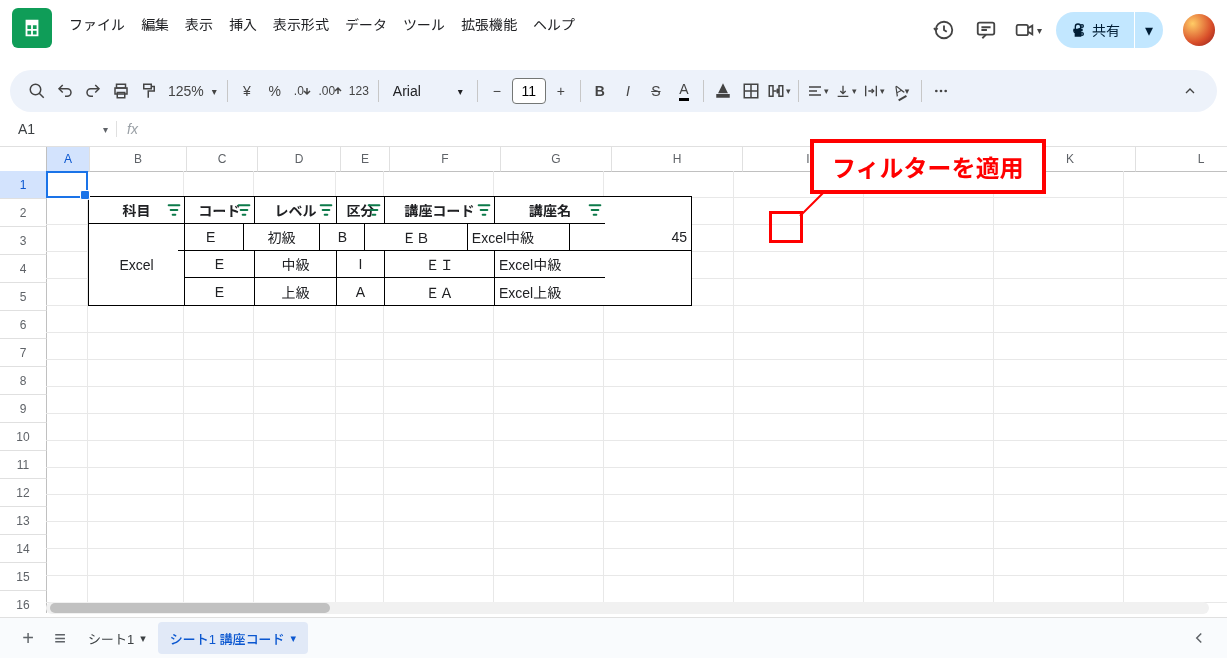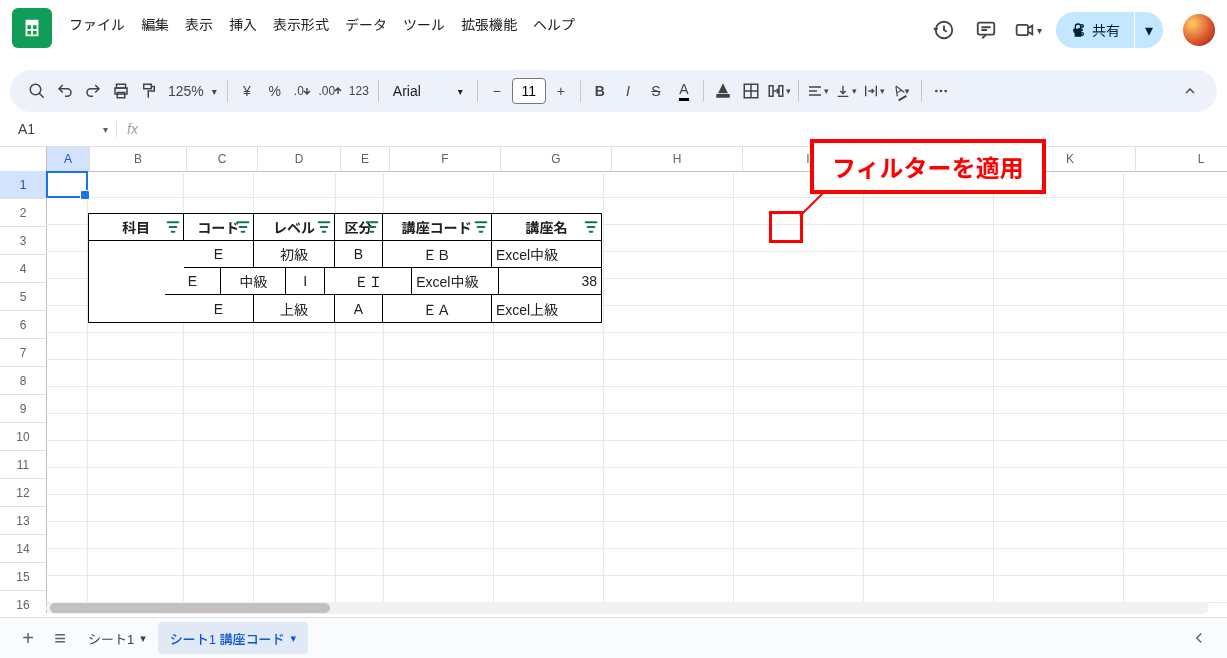--- a/index.html
+++ b/index.html
@@ -483,21 +483,21 @@
       <div class="cell" style="left:338px;top:405px;width:110px;height:27px"></div>
       <div class="cell" style="left:448px;top:405px;width:110px;height:27px"></div>
       <div class="cell" style="left:558px;top:405px;width:130px;height:27px"></div>
       <div class="cell" style="left:688px;top:405px;width:130px;height:27px"></div>
       <div class="cell" style="left:818px;top:405px;width:130px;height:27px"></div>
       <div class="cell" style="left:948px;top:405px;width:130px;height:27px"></div>
       <div class="cell" style="left:1078px;top:405px;width:130px;height:27px"></div>
       <div class="selected-cell" style="left:0px;top:0;width:42px;height:27px">
         <div class="selected-handle"></div>
       </div>
-      <div class="data-table" style="left:42px;top:42px;width:514px">
+      <div class="data-table" style="left:42px;top:25px;width:604px">
         <div class="dt-row">
           <div class="dt-cell dt-head" style="width:96px">
             <span style="margin:0 auto">科目</span>
             <svg class="filter-ic" viewBox="0 0 24 24">
               <path d="M4 5h16M7 12h10M10 19h4" stroke="currentColor" stroke-width="3" stroke-linecap="round"></path>
             </svg>
           </div>
           <div class="dt-cell dt-head" style="width:70px">
             <span style="margin:0 auto">コード</span>
             <svg class="filter-ic" viewBox="0 0 24 24">
@@ -523,35 +523,36 @@
             </svg>
           </div>
           <div class="dt-cell dt-head" style="width:110px">
             <span style="margin:0 auto">講座名</span>
             <svg class="filter-ic" viewBox="0 0 24 24">
               <path d="M4 5h16M7 12h10M10 19h4" stroke="currentColor" stroke-width="3" stroke-linecap="round"></path>
             </svg>
           </div>
         </div>
         <div class="dt-row">
+          <div class="dt-cell" style="width:96px;height:81px;position:absolute;left:0;top:27px;border-bottom:none">Excel</div>
           <div class="dt-cell" style="width:96px;visibility:hidden"></div>
           <div class="dt-cell " style="width:70px">E</div>
           <div class="dt-cell " style="width:82px">初級</div>
           <div class="dt-cell " style="width:48px">B</div>
           <div class="dt-cell " style="width:110px">ＥＢ</div>
           <div class="dt-cell left" style="width:110px">Excel中級</div>
+          <div class="dt-cell num" style="width:130px">45</div>
         </div>
         <div class="dt-row">
           <div class="dt-cell" style="width:96px;visibility:hidden"></div>
           <div class="dt-cell " style="width:70px">E</div>
           <div class="dt-cell " style="width:82px">中級</div>
           <div class="dt-cell " style="width:48px">I</div>
           <div class="dt-cell " style="width:110px">ＥＩ</div>
           <div class="dt-cell left" style="width:110px">Excel中級</div>
-          <div class="dt-cell num" style="width:130px">38</div>
         </div>
         <div class="dt-row">
           <div class="dt-cell" style="width:96px;visibility:hidden"></div>
           <div class="dt-cell " style="width:70px">E</div>
           <div class="dt-cell " style="width:82px">上級</div>
           <div class="dt-cell " style="width:48px">A</div>
           <div class="dt-cell " style="width:110px">ＥＡ</div>
           <div class="dt-cell left" style="width:110px">Excel上級</div>
         </div>
       </div>

